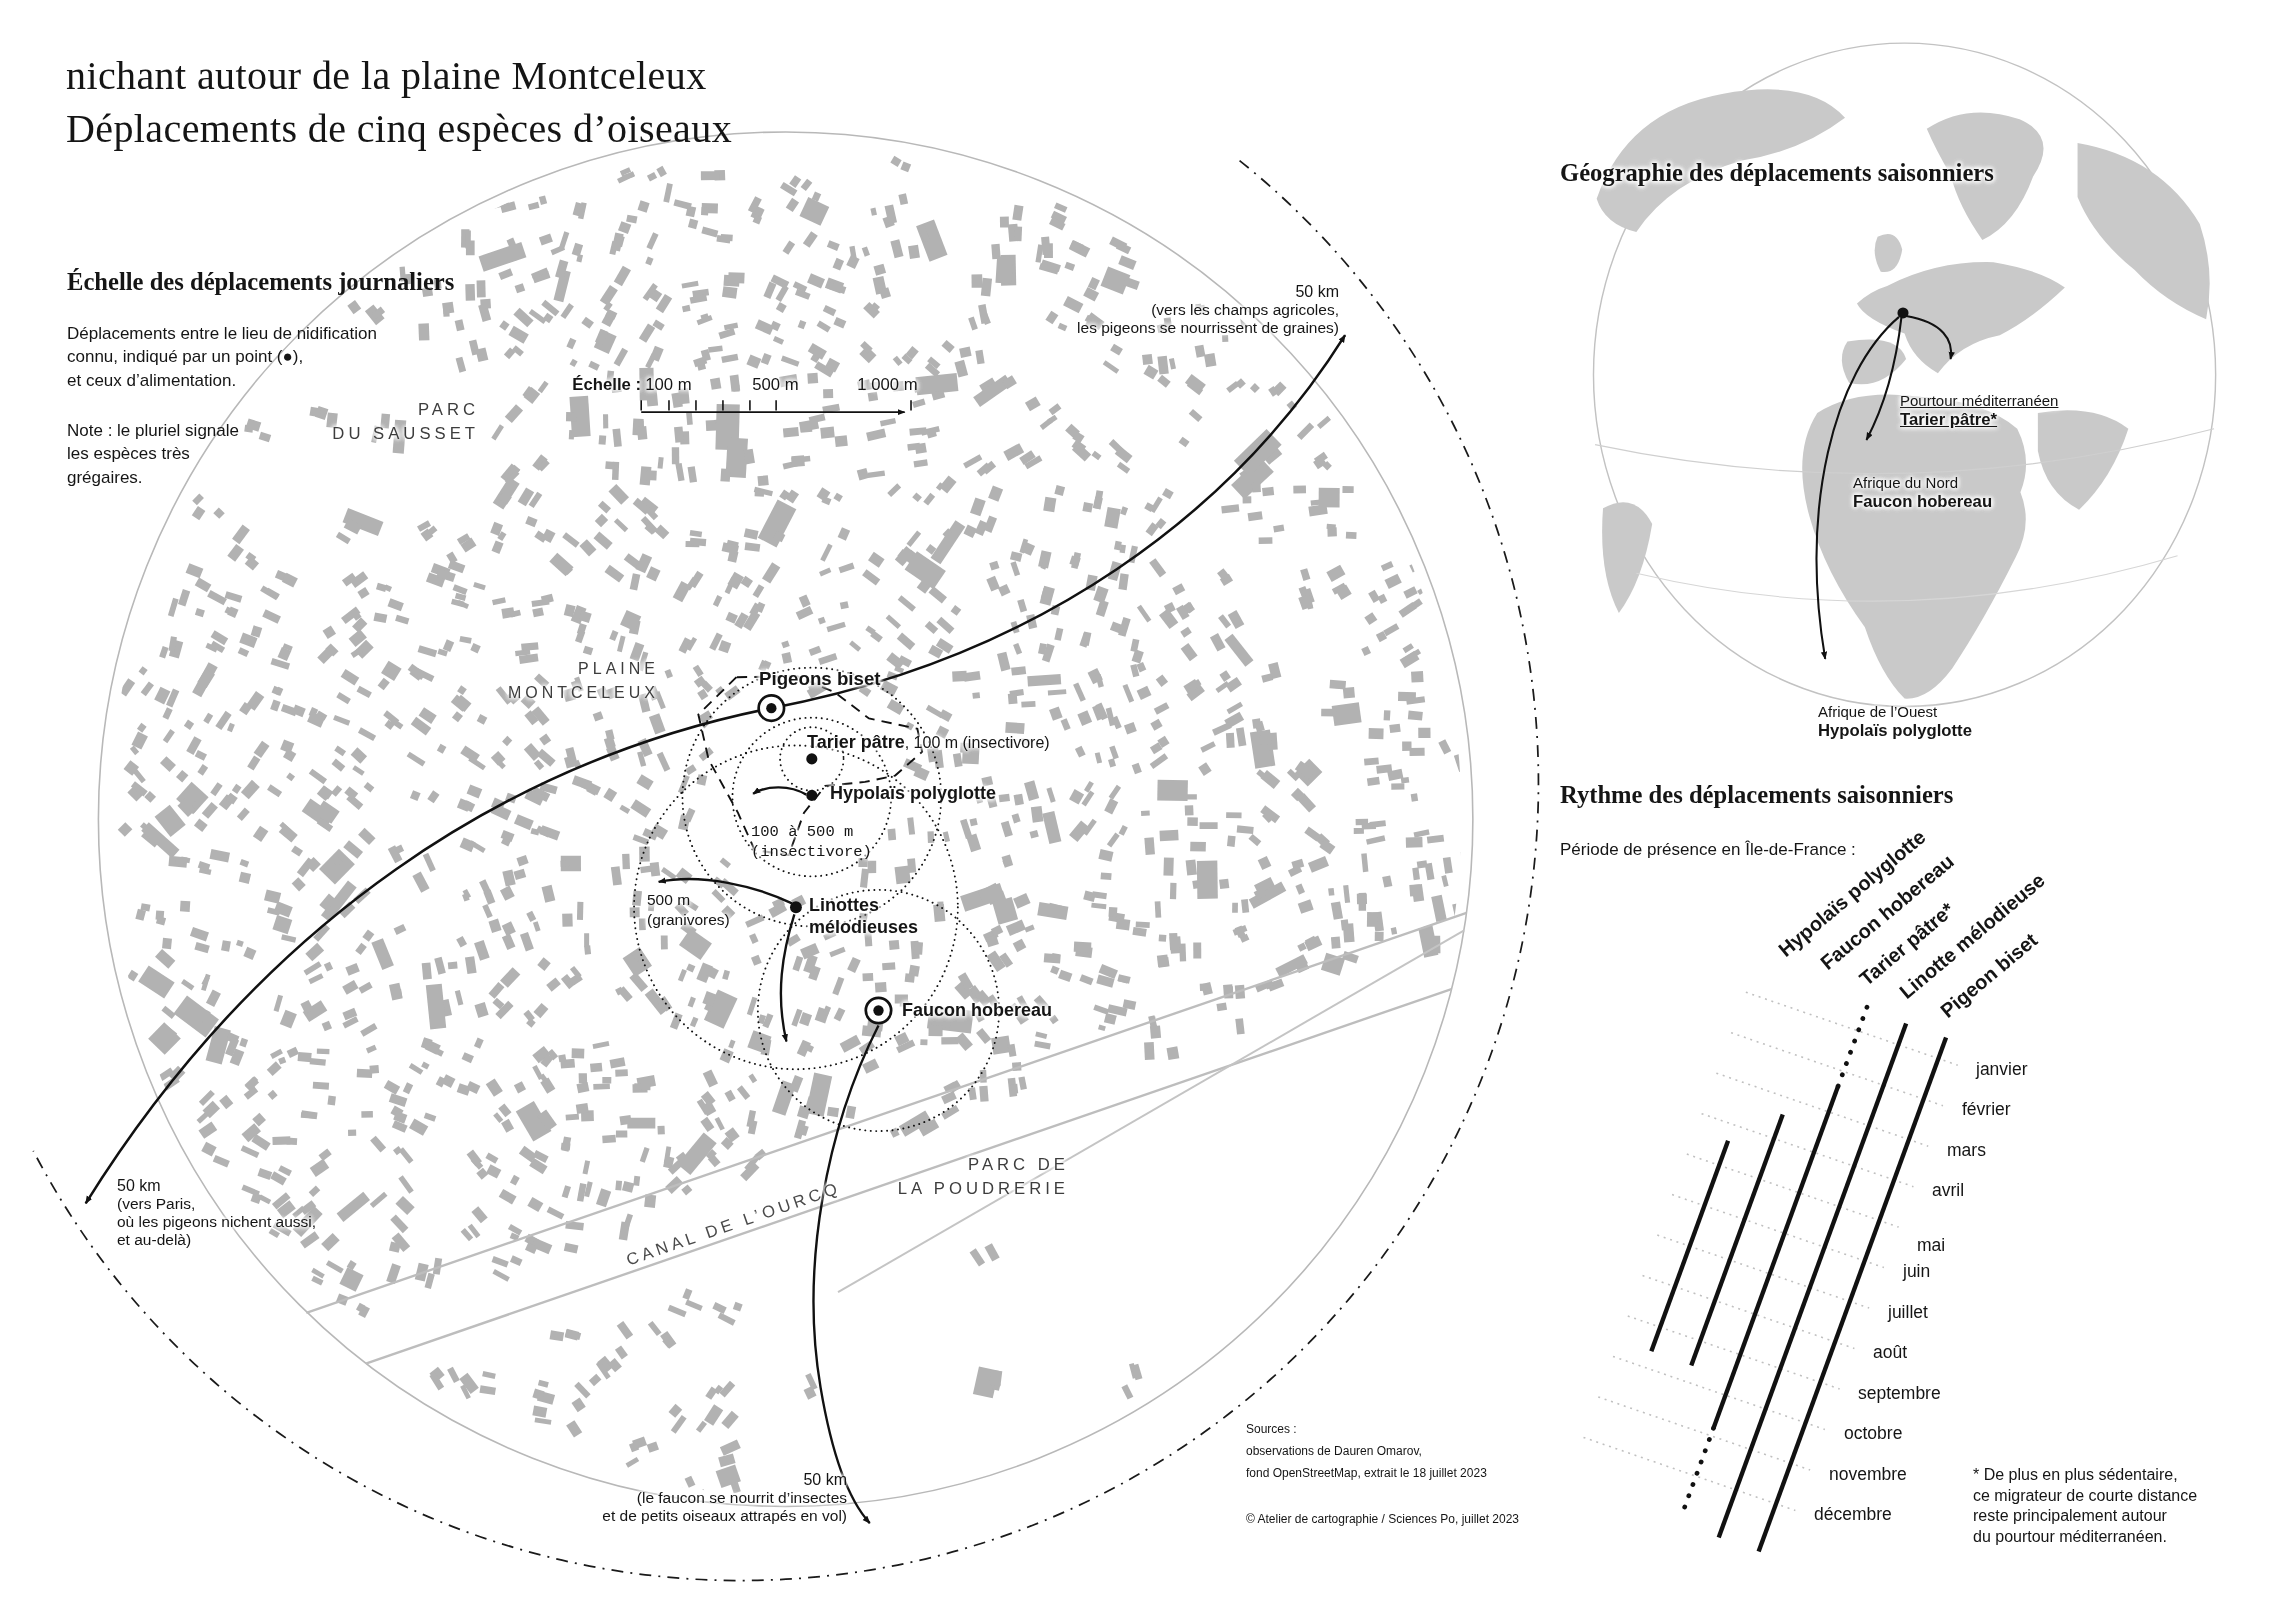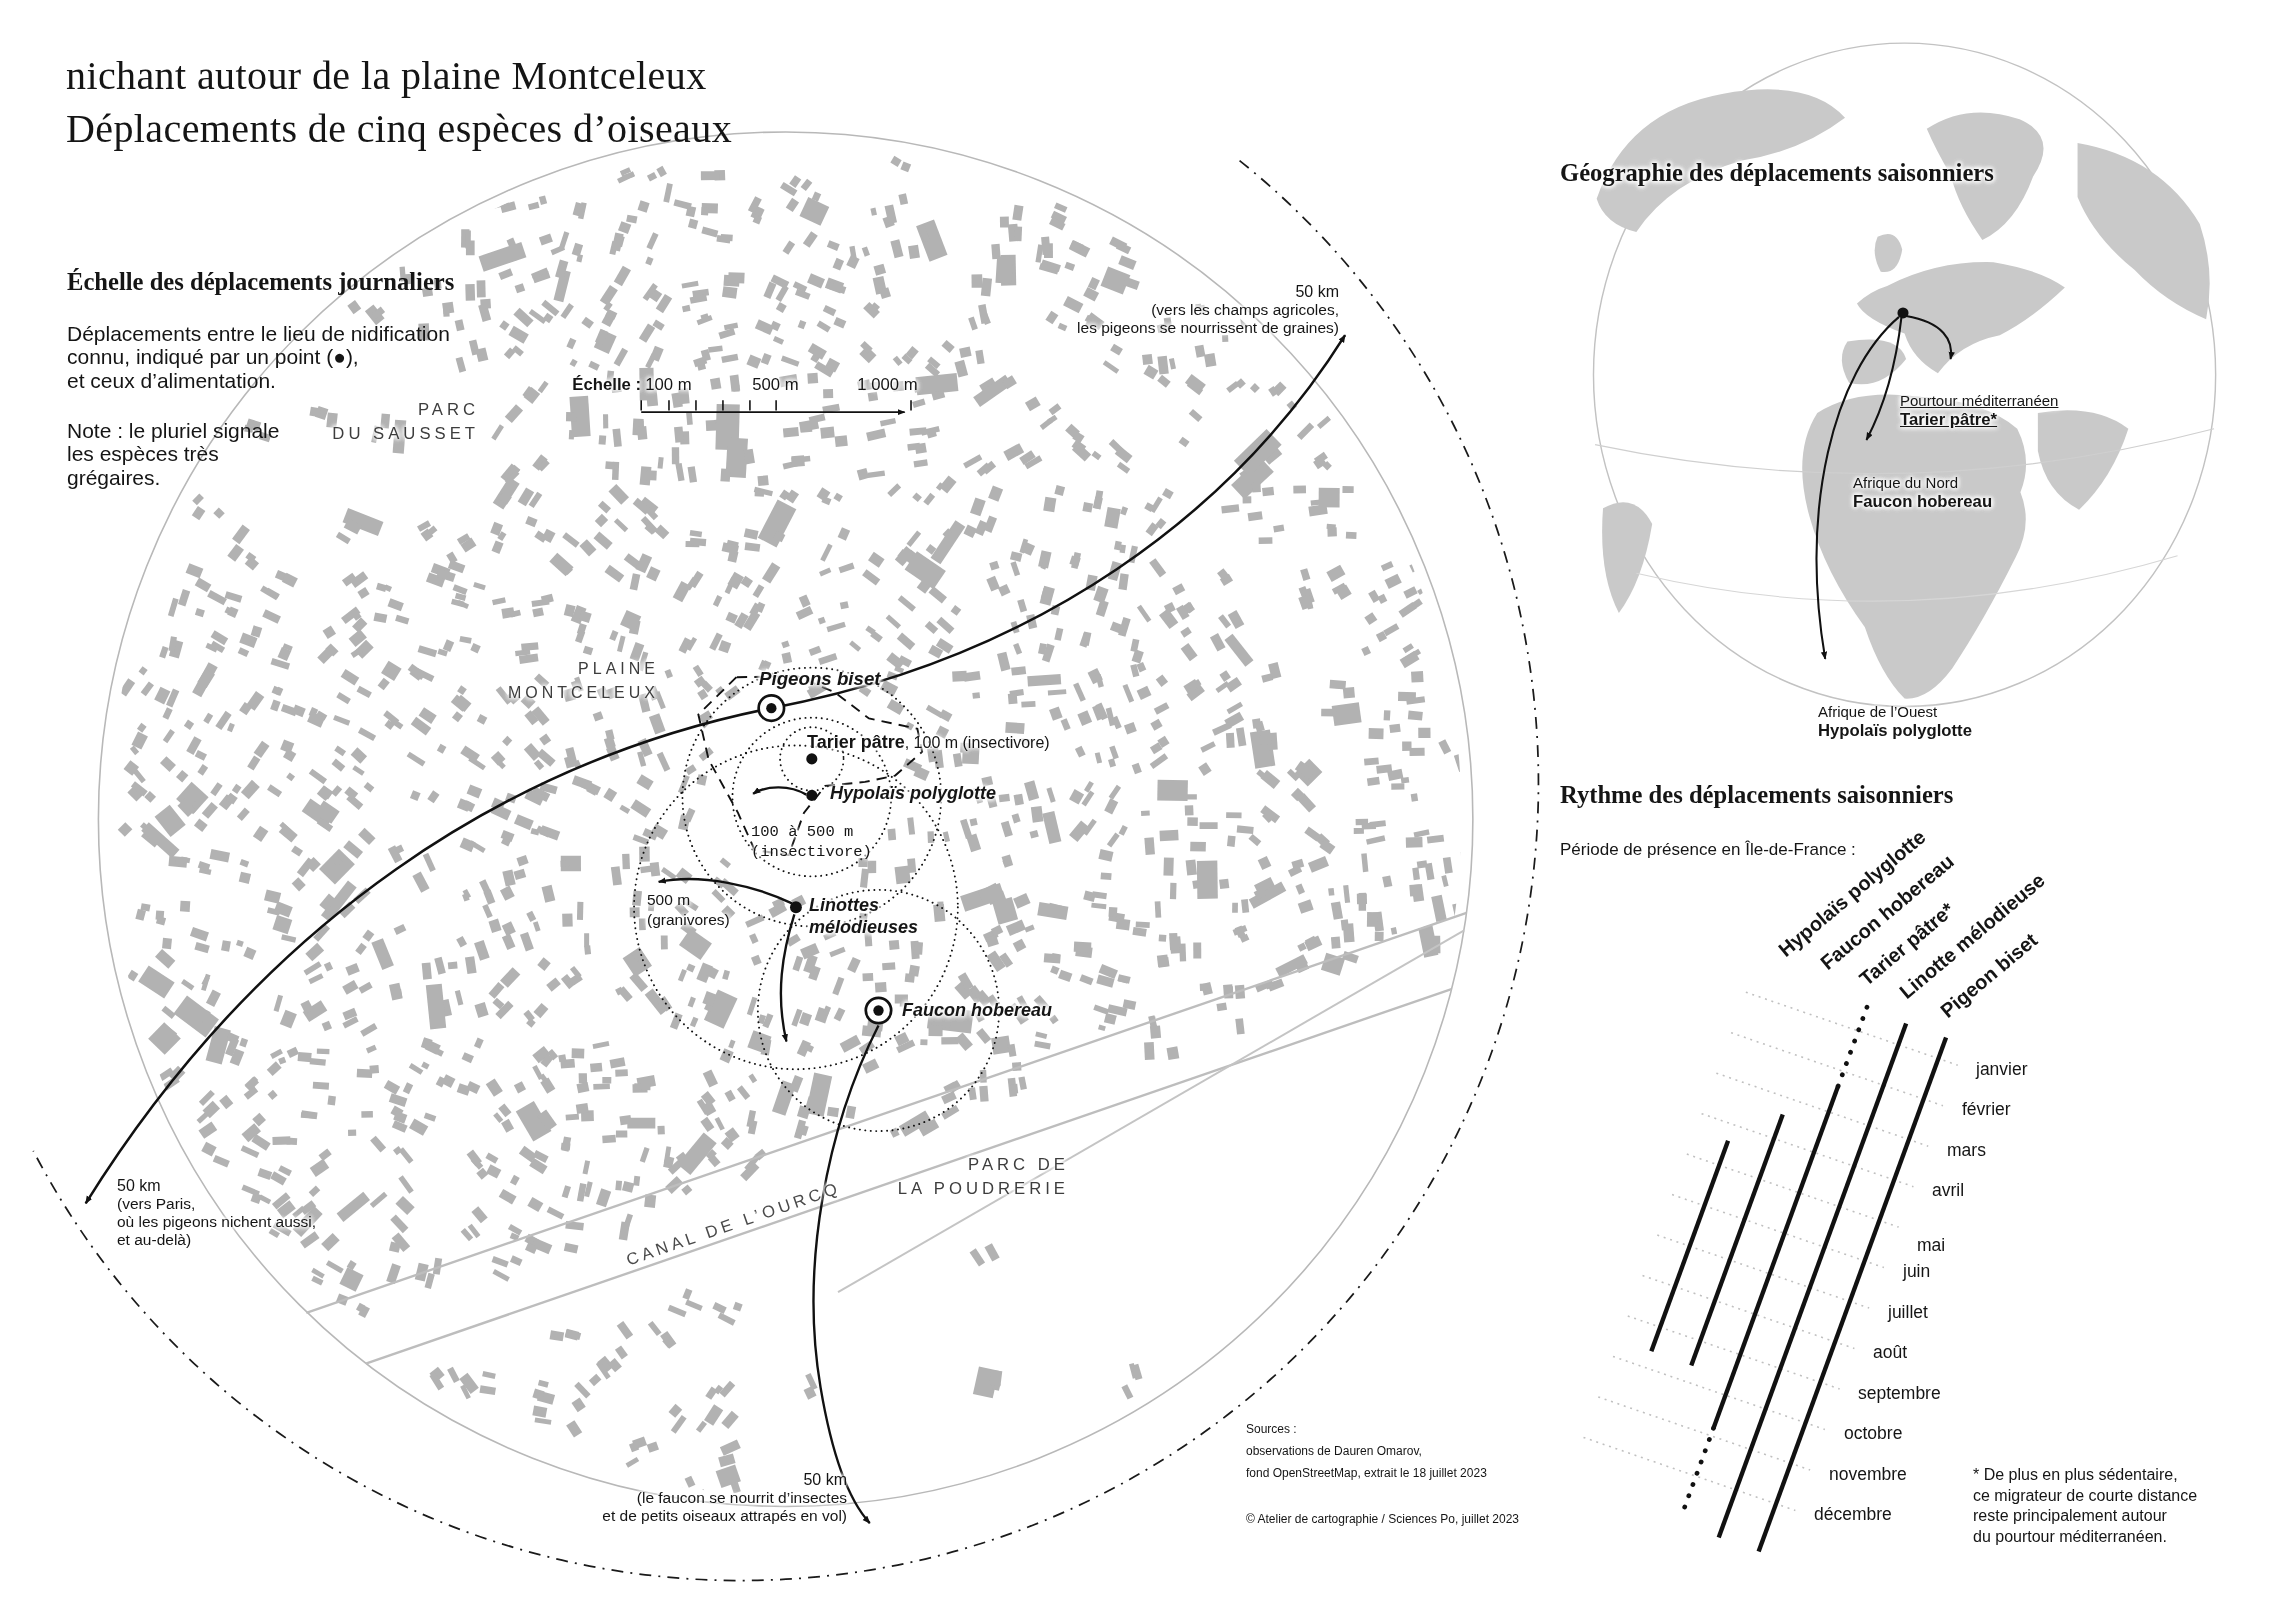--- a/index.html
+++ b/index.html
@@ -5,23 +5,23 @@
   html,body{margin:0;padding:0;background:#fff;}
   #page{position:relative;width:2295px;height:1621px;background:#fff;overflow:hidden;
         font-family:"Liberation Sans",sans-serif;color:#151515;}
   #gfx{position:absolute;left:0;top:0;z-index:1;}
   .txt{position:absolute;z-index:3;white-space:nowrap;}
   .serif{font-family:"Liberation Serif","DejaVu Serif",serif;}
   .halo{text-shadow:0 0 4px #fff,0 0 4px #fff,0 0 4px #fff,0 0 6.3px #fff,0 0 6.3px #fff;}
   .b{font-weight:bold;}
   .title{font-size:40px;line-height:53px;letter-spacing:0.4px;}
   .h2{font-size:24.6px;font-weight:bold;}
-  .body{font-size:21px;line-height:23.4px;}
+  .body{font-size:17px;line-height:23.4px;}
   .sm{font-size:15.5px;line-height:18px;}
-  .sp{font-size:18px;font-weight:bold;line-height:22px;font-style:italic;}
+  .sp{font-size:18px;font-weight:bold;line-height:22px;}
   .area{font-size:16.7px;letter-spacing:4px;color:#3d3d3d;line-height:24px;}
   .r{text-align:right;}
   .c{text-align:center;}
   .src{font-size:12px;line-height:22px;margin-left:32px;}
   .month{position:absolute;font-size:17.5px;white-space:nowrap;z-index:3;}
   .spchart{position:absolute;font-size:20px;font-weight:bold;white-space:nowrap;
            transform:rotate(-40deg);transform-origin:0 100%;line-height:20.6px;z-index:3;}
   .geolab{font-size:15px;line-height:19px;}
   .geosp{font-size:16.7px;font-weight:bold;}
 </style>

